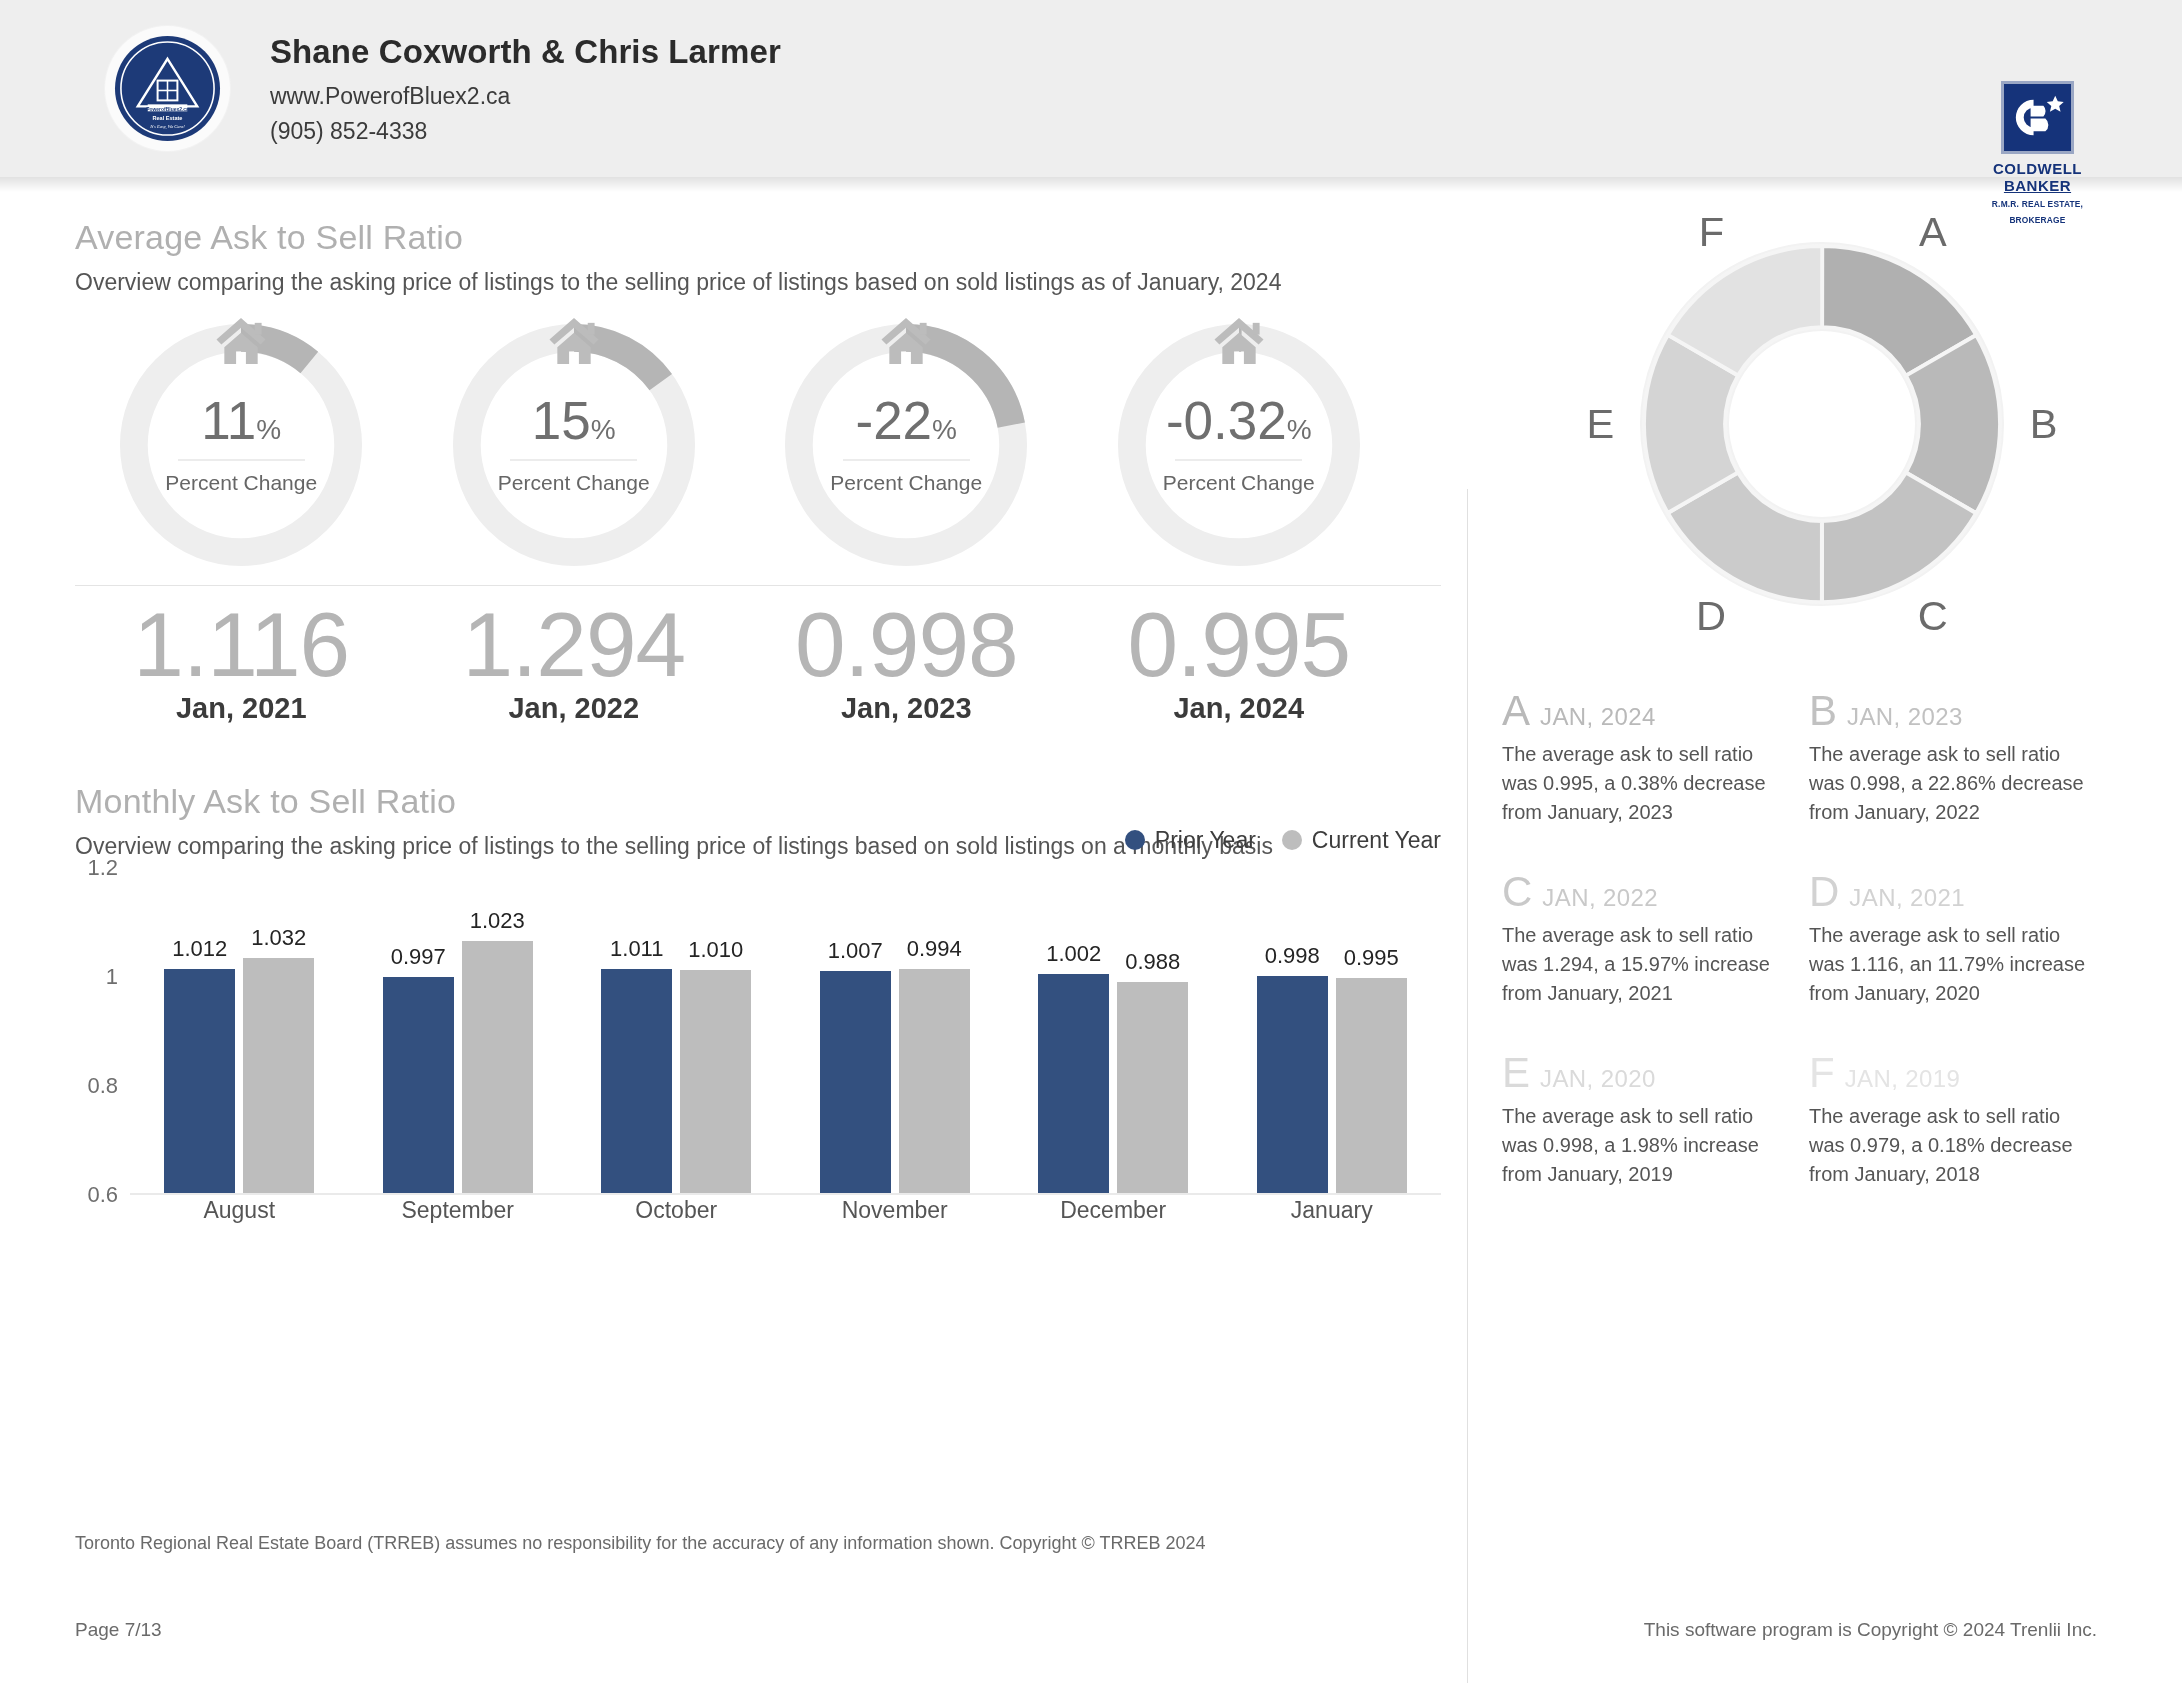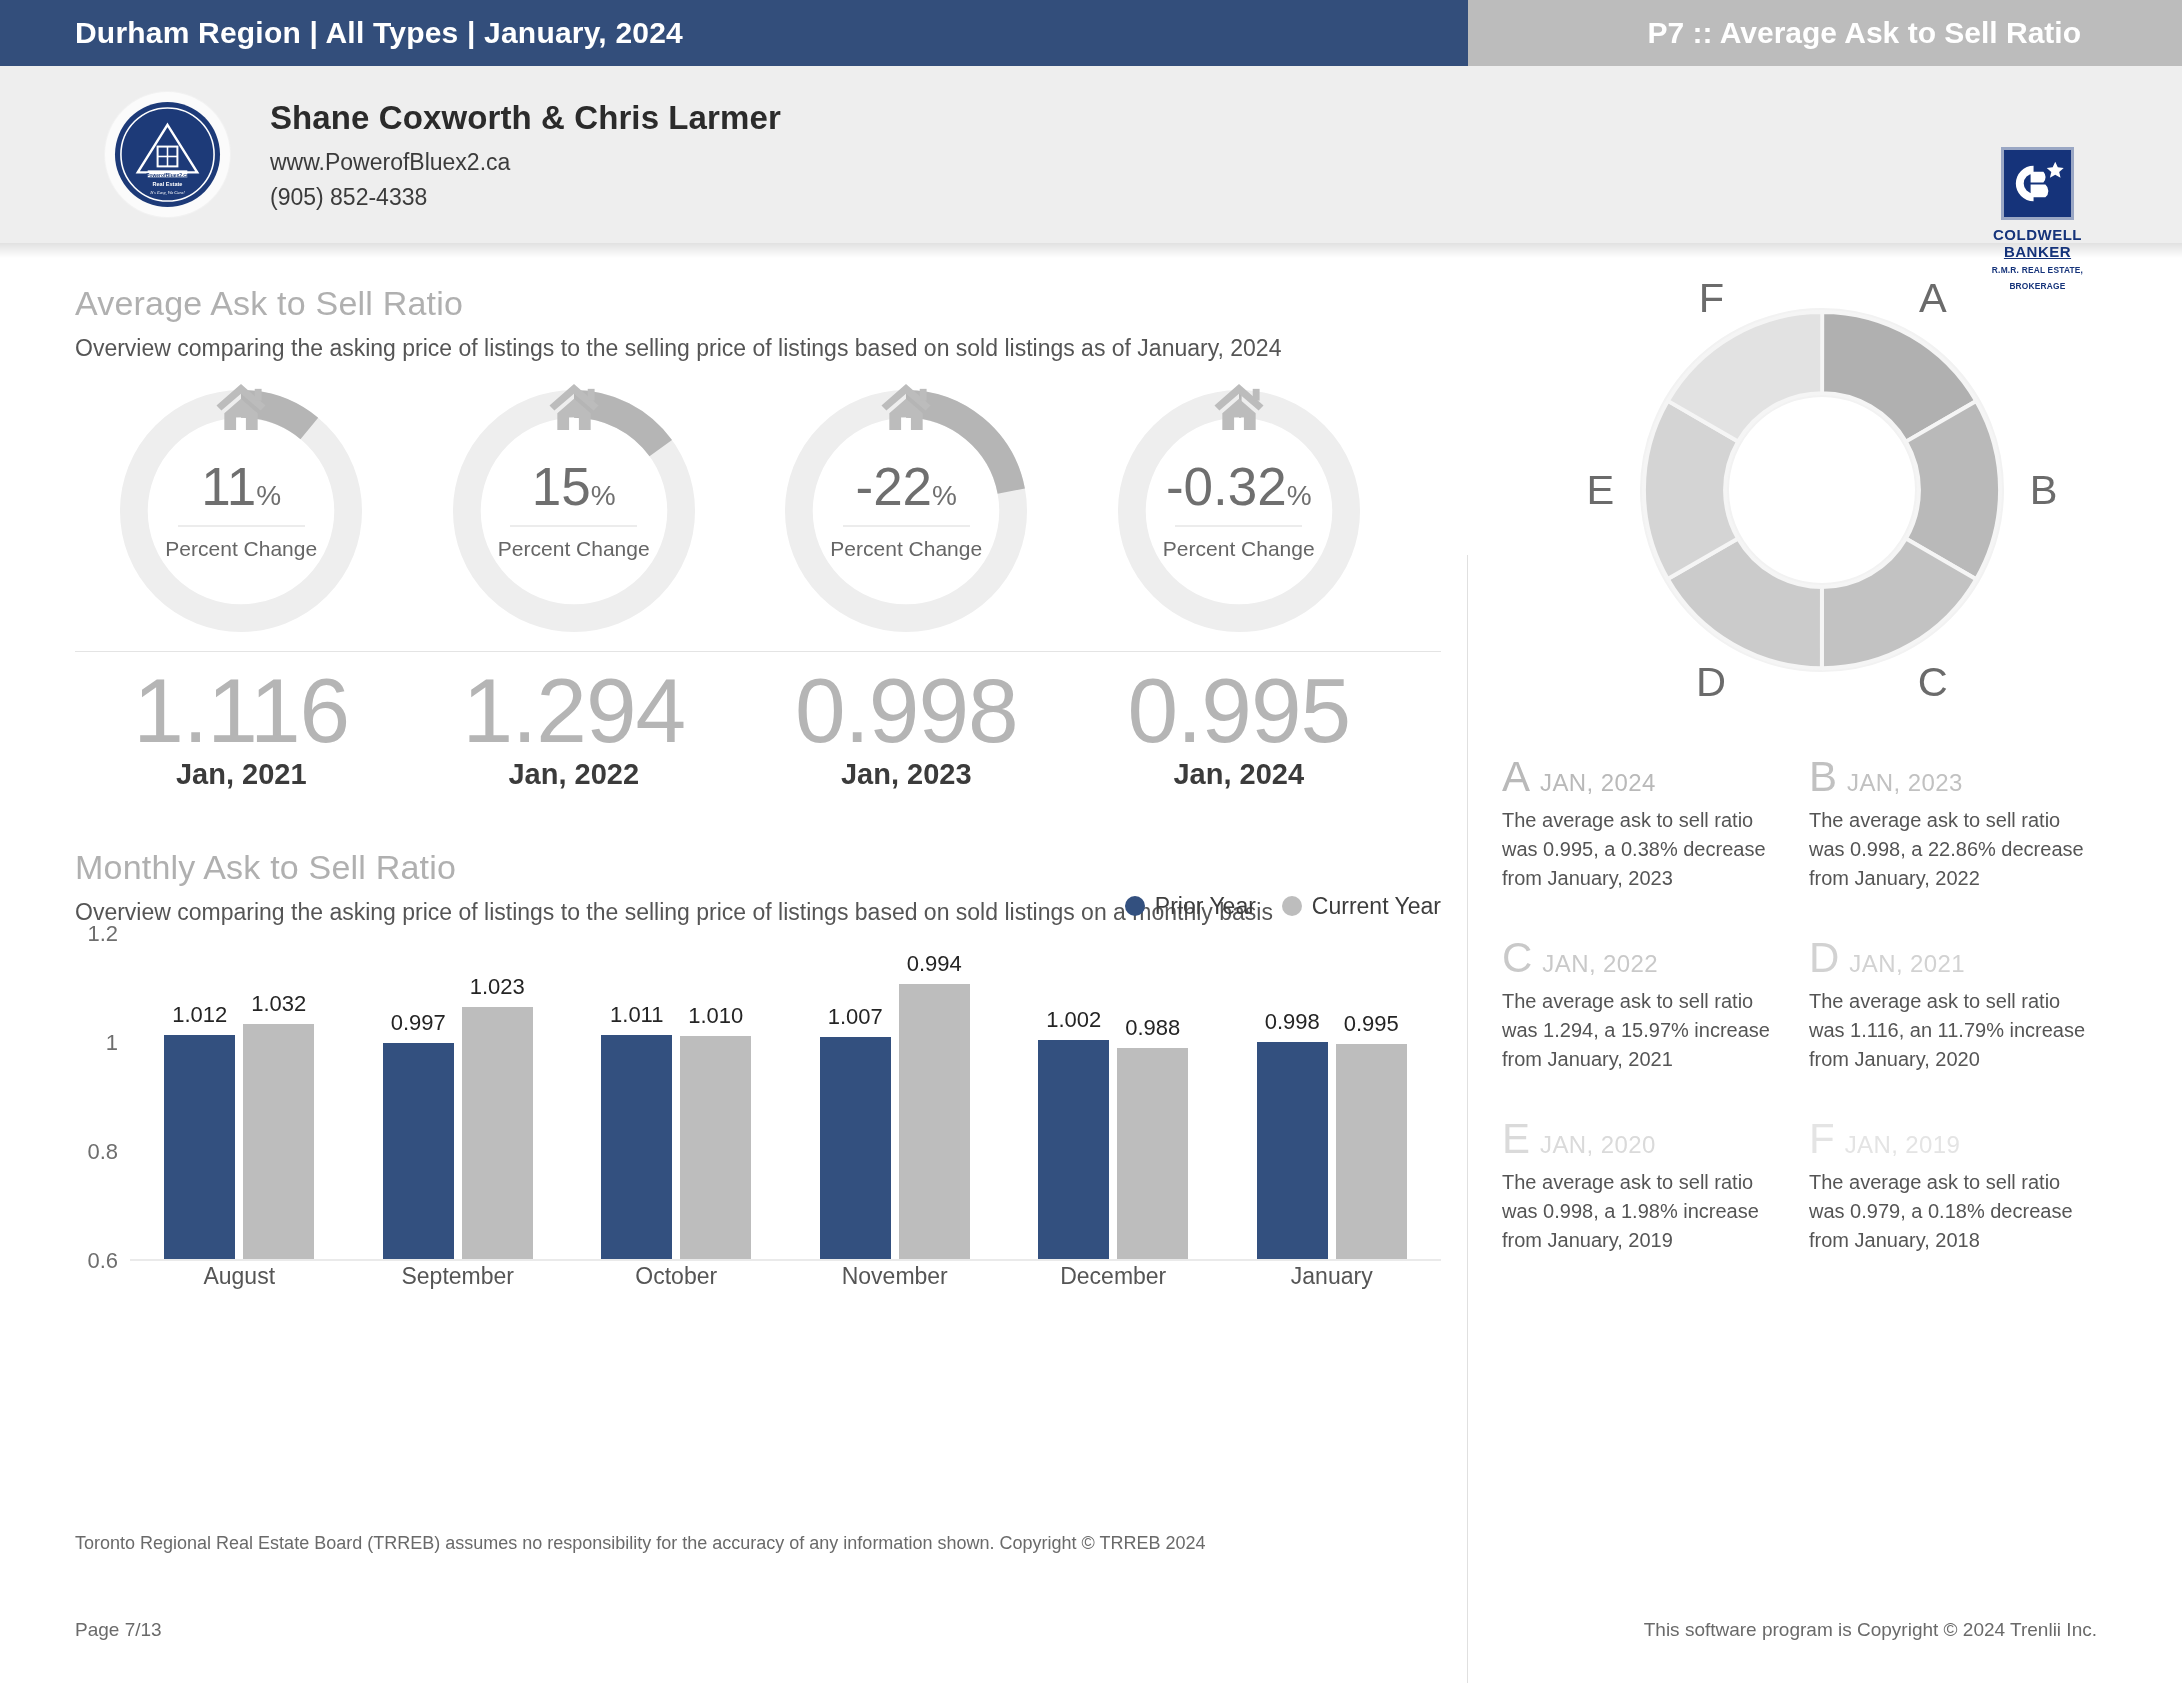--- a/index.html
+++ b/index.html
@@ -129,24 +129,20 @@
   .footer { position:absolute; left:0; right:0; bottom:0; height: 178px; }
   .disclaimer { position:absolute; left:75px; top: 28px; font-size: 18px; color:#6a6a6a; }
   .pagenum { position:absolute; left:75px; bottom: 42px; font-size: 19px; color:#6a6a6a; }
   .copyright { position:absolute; right:85px; bottom: 42px; font-size: 19px; color:#6a6a6a; }
 </style>
 </head>
 <body>
 
 <div class="page">
 
-  <div class="topbar">
-    <div class="topbar-left">Durham Region | All Types | January, 2024</div>
-    <div class="topbar-right">P7 :: Average Ask to Sell Ratio</div>
-  </div>
 
   <div class="agentbar">
     <div class="agent-logo">
       <svg width="111" height="111" viewBox="0 0 112 112">
         <circle cx="56" cy="56" r="53" fill="#1d3a78"></circle>
         <circle cx="56" cy="56" r="47" fill="none" stroke="#ffffff" stroke-width="1.6"></circle>
         <polygon points="56,26 86,74 26,74" fill="none" stroke="#ffffff" stroke-width="2.4"></polygon>
         <rect x="46" y="48" width="20" height="20" fill="none" stroke="#ffffff" stroke-width="2"></rect>
         <line x1="56" y1="48" x2="56" y2="68" stroke="#ffffff" stroke-width="1.6"></line>
         <line x1="46" y1="58" x2="66" y2="58" stroke="#ffffff" stroke-width="1.6"></line>
@@ -323,21 +319,21 @@
                     <div class="val">1.011</div>
                   </div>
                   <div class="bar" style="height: 223px; background: rgb(189, 189, 189);">
                     <div class="val">1.010</div>
                   </div>
                 </div>
                 <div class="group">
                   <div class="bar" style="height: 222px; background: rgb(51, 80, 127);">
                     <div class="val">1.007</div>
                   </div>
-                  <div class="bar" style="height: 275px; background: rgb(189, 189, 189);">
+                  <div class="bar" style="height: 224px; background: rgb(189, 189, 189);">
                     <div class="val">0.994</div>
                   </div>
                 </div>
                 <div class="group">
                   <div class="bar" style="height: 219px; background: rgb(51, 80, 127);">
                     <div class="val">1.002</div>
                   </div>
                   <div class="bar" style="height: 211px; background: rgb(189, 189, 189); text-align: center;">
                     <div class="val">0.988</div>
                   </div>

